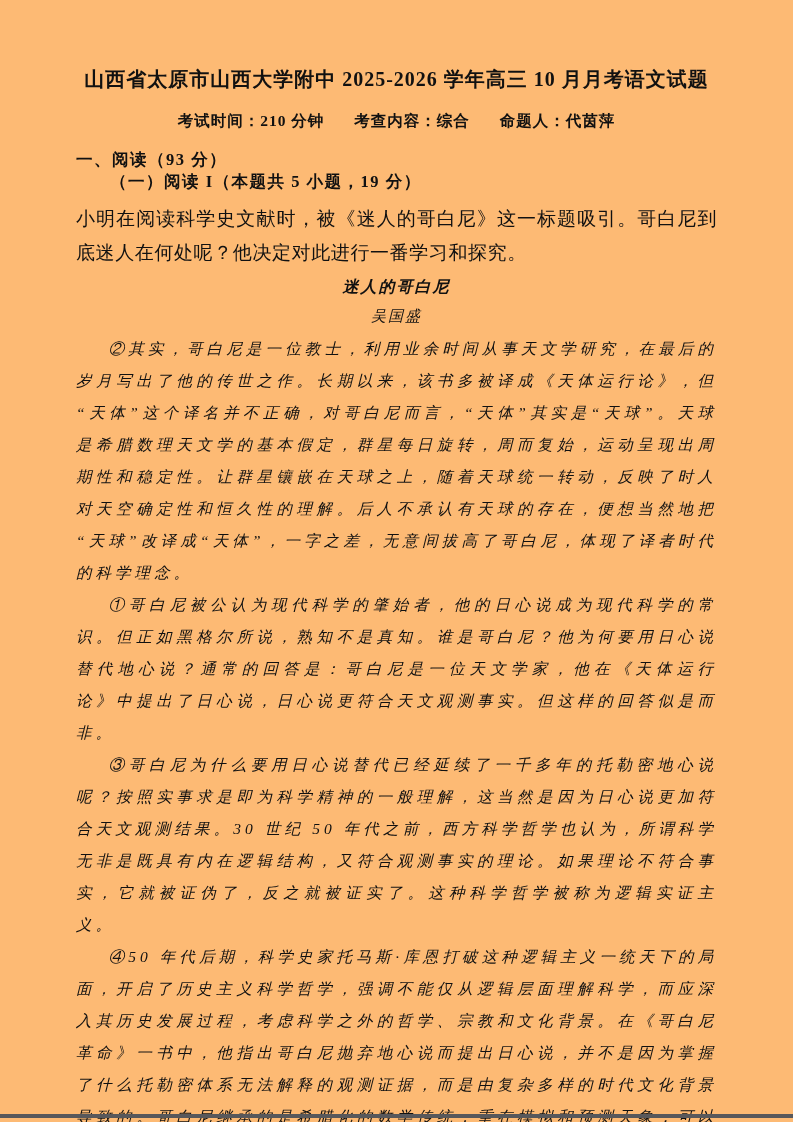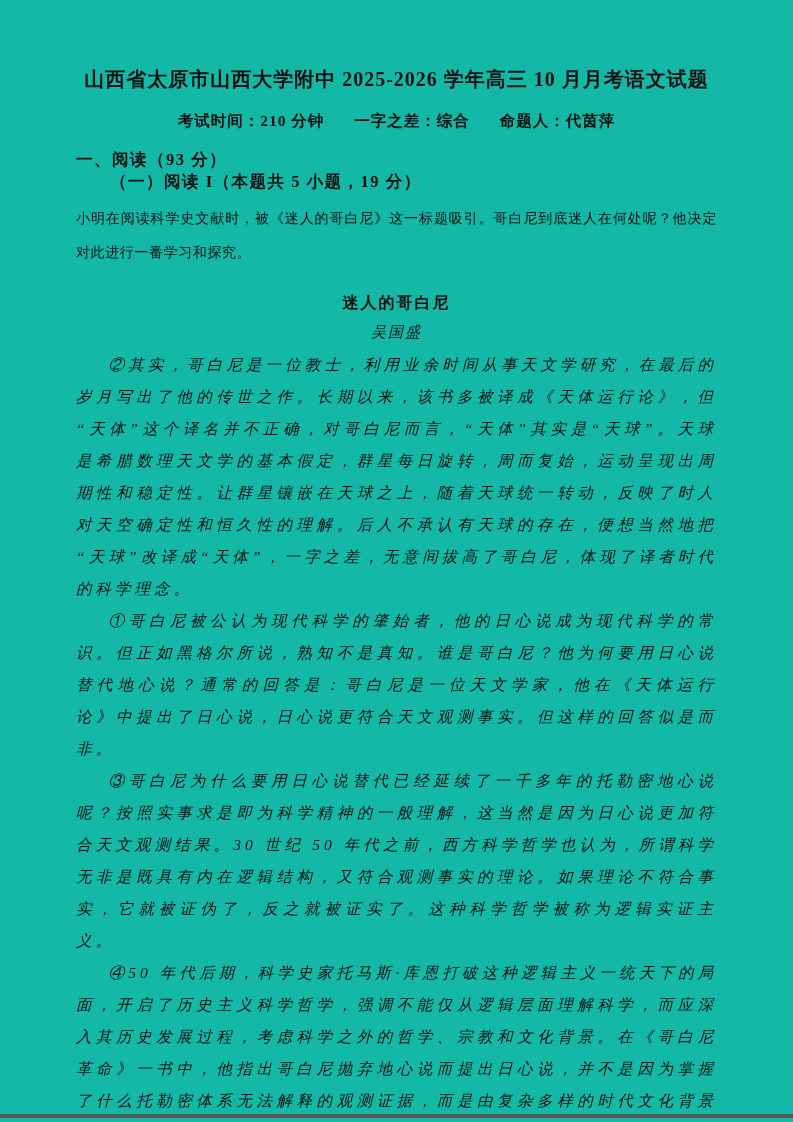--- a/index.html
+++ b/index.html
@@ -10,21 +10,21 @@
     width: 793px;
     height: 1122px;
     overflow: hidden;
     font-family: "Liberation Serif", "DejaVu Serif", serif;
     color: #111111;
   }
   .page {
     position: relative;
     width: 793px;
     height: 1122px;
-    background: #14b8a6;
+    background: #fdba74;
     padding: 64px 76px 0 76px;
   }
   .doc-title {
     margin: 0;
     font-size: 20px;
     font-weight: bold;
     text-align: center;
     line-height: 30px;
     letter-spacing: 1px;
   }
@@ -44,30 +44,31 @@
     letter-spacing: 1.5px;
   }
   .subsec-heading {
     padding-left: 34px;
     font-size: 16.5px;
     font-weight: bold;
     letter-spacing: 1.5px;
   }
   .intro-para {
     margin: 9px 0 0 0;
-    font-size: 14px;
+    font-size: 19px;
     line-height: 34px;
     letter-spacing: 0.6px;
     text-align: justify;
   }
   .essay-title {
-    margin-top: 23px;
+    margin-top: 7px;
     text-align: center;
     font-size: 16px;
     font-weight: bold;
+    font-style: italic;
     letter-spacing: 2px;
   }
   .essay-author {
     margin-top: 9px;
     text-align: center;
     font-size: 15px;
     font-style: italic;
     letter-spacing: 2px;
     font-family: Liberation Serif, serif;
   }
@@ -92,21 +93,21 @@
 </style>
 </head>
 <body>
 
 <div class="page">
 
   <h1 class="doc-title">山西省太原市山西大学附中 2025-2026 学年高三 10 月月考语文试题</h1>
 
   <div class="meta-line">
     <span>考试时间：210 分钟</span>
-    <span>一字之差：综合</span>
+    <span>考查内容：综合</span>
     <span>命题人：代茵萍</span>
   </div>
 
   <div class="sec-heading">一、阅读（93 分）</div>
 
   <div class="subsec-heading">（一）阅读 I（本题共 5 小题，19 分）</div>
 
   <p class="intro-para">小明在阅读科学史文献时，被《迷人的哥白尼》这一标题吸引。哥白尼到底迷人在何处呢？他决定对此进行一番学习和探究。</p>
 
   <div class="essay-title">迷人的哥白尼</div>

